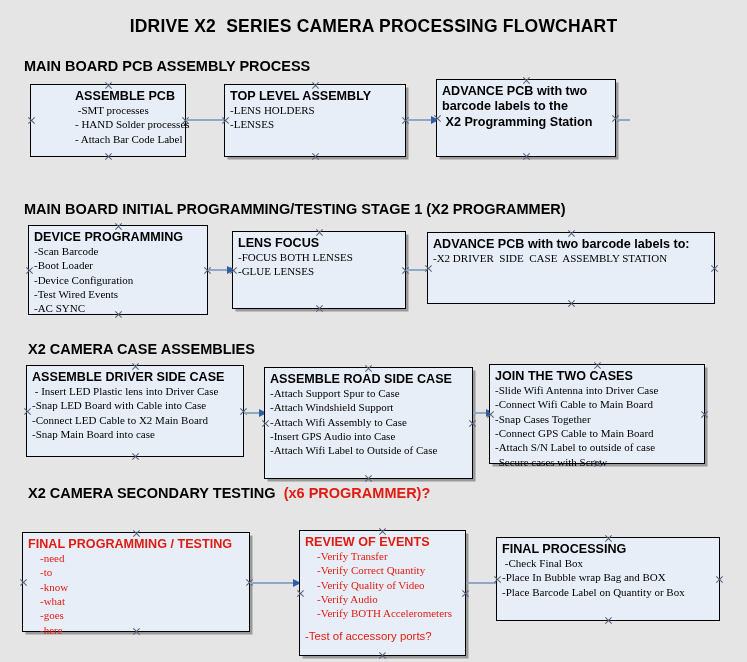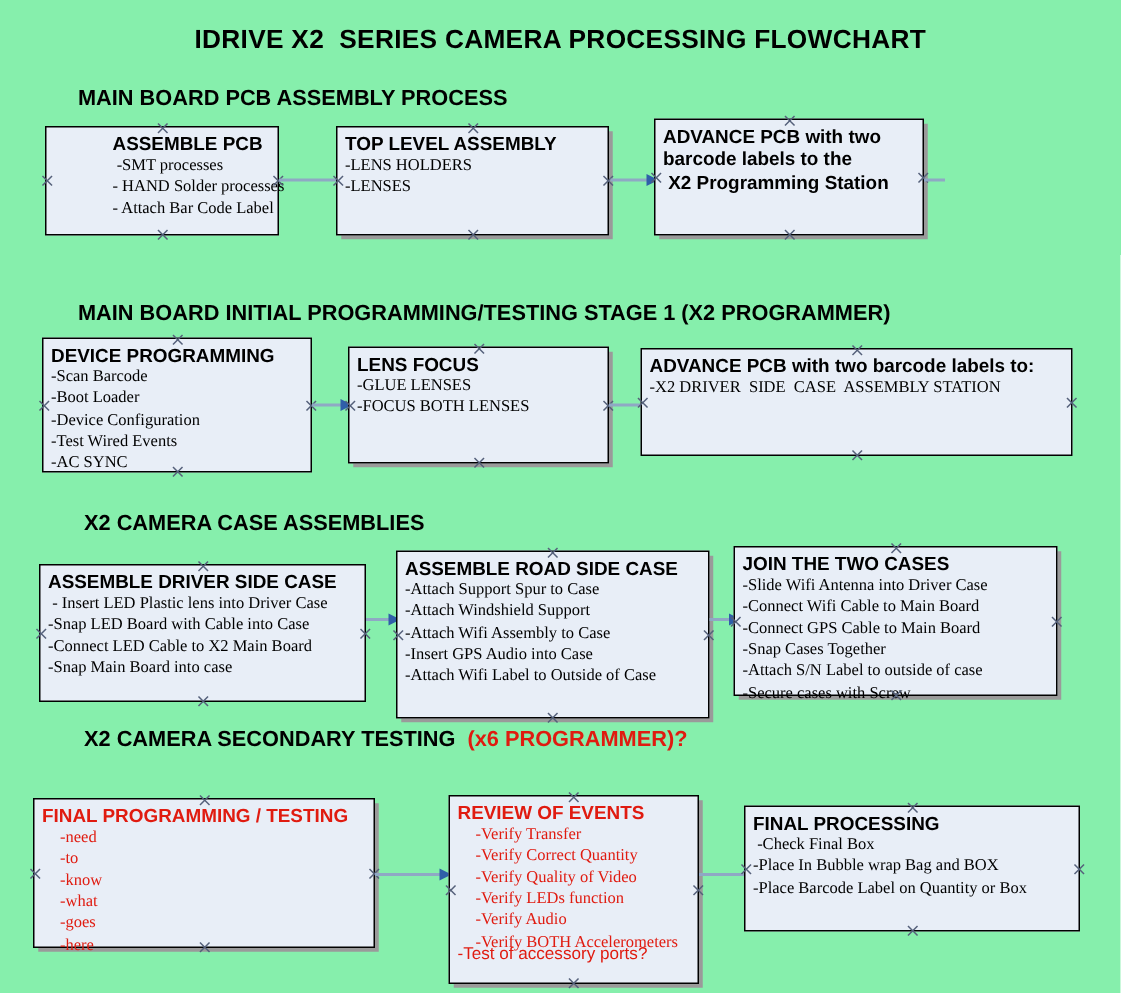--- a/index.html
+++ b/index.html
@@ -8,21 +8,21 @@
     background: #ffffff;
   }
   body {
     font-family: "Liberation Sans", sans-serif;
     -webkit-font-smoothing: antialiased;
   }
   #canvas {
     position: relative;
     width: 747px;
     height: 662px;
-    background: #86efac;
+    background: #e5e5e5;
     overflow: hidden;
   }
 
   
   .doc-title {
     position: absolute;
     left: 0;
     top: 16px;
     width: 747px;
     text-align: center;
@@ -31,21 +31,20 @@
     color: #000000;
     letter-spacing: 0.2px;
     white-space: pre;
   }
   .section-head {
     position: absolute;
     font-size: 14.5px;
     font-weight: bold;
     color: #000000;
     white-space: pre;
-    margin-left: 28px;
   }
   .section-head .accent {
     color: #e01b10;
   }
 
   
   .node {
     position: absolute;
     background: #e8eef7;
     border: 1.6px solid #000000;
@@ -218,22 +217,22 @@
 
   <div class="arrow" style="left:208px; top:262px; width:28px; height:16px;">
     <div class="shaft" style="width:20px;"></div>
     <div class="head" style="left:19px;"></div>
   </div>
 
   <div class="node shadowed" style="left:232px; top:231px; width:174px; height:78px;">
     <div class="pad">
       <div class="title">LENS FOCUS</div>
       <div class="lines">
+        <div class="line">-FOCUS BOTH LENSES</div>
         <div class="line">-GLUE LENSES</div>
-        <div class="line">-FOCUS BOTH LENSES</div>
       </div>
     </div>
     <div class="handle" style="left:50%; top:0;"></div>
     <div class="handle" style="left:50%; top:100%;"></div>
     <div class="handle" style="left:0; top:50%;"></div>
     <div class="handle" style="left:100%; top:50%;"></div>
   </div>
 
   <div class="arrow" style="left:406px; top:262px; width:32px; height:16px;">
     <div class="shaft" style="width:24px;"></div>
@@ -248,21 +247,21 @@
       </div>
     </div>
     <div class="handle" style="left:50%; top:0;"></div>
     <div class="handle" style="left:50%; top:100%;"></div>
     <div class="handle" style="left:0; top:50%;"></div>
     <div class="handle" style="left:100%; top:50%;"></div>
   </div>
 
   <div class="section-head" style="left:28px; top:341px;">X2 CAMERA CASE ASSEMBLIES</div>
 
-  <div class="node" style="left:26px; top:376px; width:218px; height:92px;">
+  <div class="node" style="left:26px; top:365px; width:218px; height:92px;">
     <div class="pad">
       <div class="title">ASSEMBLE DRIVER SIDE CASE</div>
       <div class="lines">
         <div class="line"> - Insert LED Plastic lens into Driver Case</div>
         <div class="line">-Snap LED Board with Cable into Case</div>
         <div class="line">-Connect LED Cable to X2 Main Board</div>
         <div class="line">-Snap Main Board into case</div>
       </div>
     </div>
     <div class="handle" style="left:50%; top:0;"></div>
@@ -297,22 +296,22 @@
     <div class="shaft" style="width:14px;"></div>
     <div class="head" style="left:13px;"></div>
   </div>
 
   <div class="node shadowed" style="left:489px; top:364px; width:216px; height:100px;">
     <div class="pad">
       <div class="title">JOIN THE TWO CASES</div>
       <div class="lines">
         <div class="line">-Slide Wifi Antenna into Driver Case</div>
         <div class="line">-Connect Wifi Cable to Main Board</div>
+        <div class="line">-Snap Cases Together</div>
         <div class="line">-Connect GPS Cable to Main Board</div>
-        <div class="line">-Snap Cases Together</div>
         <div class="line">-Attach S/N Label to outside of case</div>
         <div class="line">-Secure cases with Screw</div>
       </div>
     </div>
     <div class="handle" style="left:50%; top:0;"></div>
     <div class="handle" style="left:50%; top:100%;"></div>
     <div class="handle" style="left:0; top:50%;"></div>
     <div class="handle" style="left:100%; top:50%;"></div>
   </div>
 
@@ -341,21 +340,20 @@
     <div class="head" style="left:43px;"></div>
   </div>
 
   <div class="node red shadowed" style="left:299px; top:530px; width:167px; height:126px;">
     <div class="pad">
       <div class="title">REVIEW OF EVENTS</div>
       <div class="lines">
         <div class="line">-Verify Transfer</div>
         <div class="line">-Verify Correct Quantity</div>
         <div class="line">-Verify Quality of Video</div>
-        <div class="line">-Verify LEDs function</div>
         <div class="line">-Verify Audio</div>
         <div class="line">-Verify BOTH Accelerometers</div>
       </div>
     </div>
     <div class="overflow-line" style="top:98px;">-Test of accessory ports?</div>
     <div class="handle" style="left:50%; top:0;"></div>
     <div class="handle" style="left:50%; top:100%;"></div>
     <div class="handle" style="left:0; top:50%;"></div>
     <div class="handle" style="left:100%; top:50%;"></div>
   </div>

